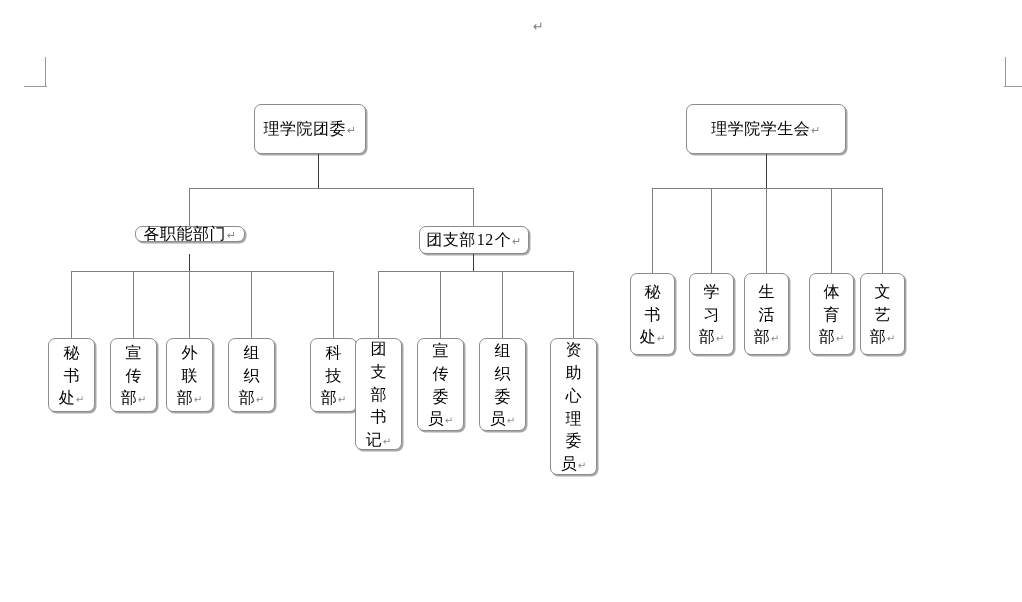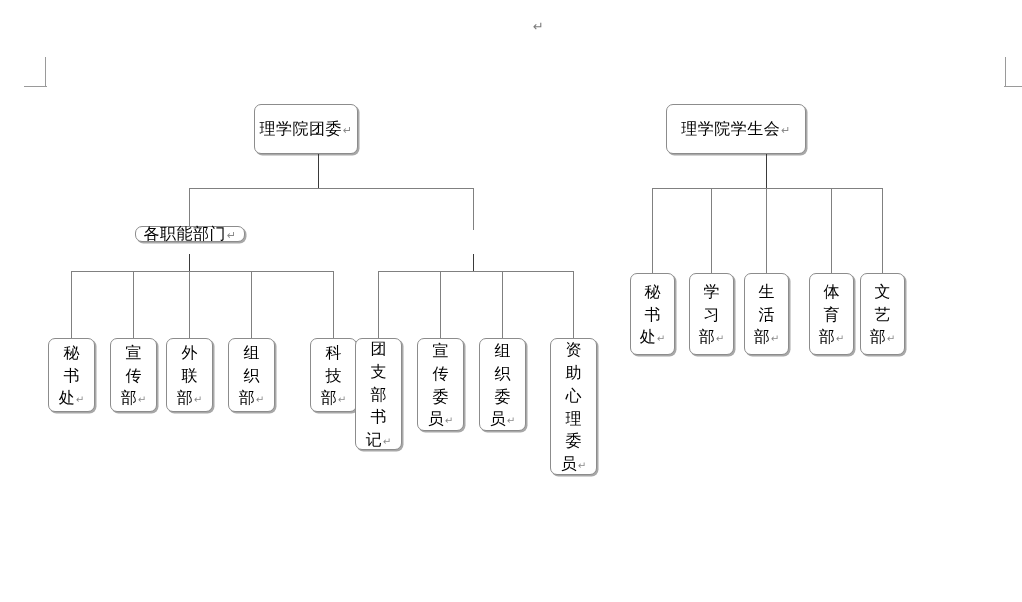--- a/index.html
+++ b/index.html
@@ -121,33 +121,36 @@
 </head>
 <body>
 
 <div id="page">
 
   <div class="crop-mark tl"></div>
   <div class="crop-mark tr"></div>
 
   <div class="doc-pilcrow">↵</div>
 
-  <div class="box shadowed" style="left:254px; top:104px; width:104px; height:50px;">
+  <div class="box shadowed" style="left:254px; top:104px; width:112px; height:50px;">
     <span class="label-h"><span>理学院团委</span><span class="pilcrow">↵</span></span>
   </div>
 
   <div class="line v dark" style="left:318px; top:154px; height:34px;"></div>
   <div class="line h" style="left:189px; top:188px; width:285px;"></div>
   <div class="line v" style="left:189px; top:188px; height:42px;"></div>
   <div class="line v" style="left:473px; top:188px; height:42px;"></div>
 
   <div class="box shadowed" style="left:135px; top:226px; width:110px; height:16px;">
     <span class="label-h"><span>各职能部门</span><span class="pilcrow">↵</span></span>
   </div>
 
+  <div class="box shadowed" style="left:419px; top:226px; width:110px; height:28px;">
+    <span class="label-h"><span>团支部</span><span class="num">12</span><span>个</span><span class="pilcrow">↵</span></span>
+  </div>
 
   <div class="line v dark" style="left:189px; top:254px; height:17px;"></div>
   <div class="line h" style="left:71px; top:271px; width:262px;"></div>
   <div class="line v" style="left:71px;  top:271px; height:67px;"></div>
   <div class="line v" style="left:133px; top:271px; height:67px;"></div>
   <div class="line v" style="left:189px; top:271px; height:67px;"></div>
   <div class="line v" style="left:251px; top:271px; height:67px;"></div>
   <div class="line v" style="left:333px; top:271px; height:67px;"></div>
 
   <div class="box vert shadowed" style="left:48px; top:338px; width:47px; height:74px;">
@@ -204,21 +207,21 @@
   </div>
   <div class="box vert shadowed" style="left:550px; top:338px; width:47px; height:137px;">
     <span class="label-v"><span>资
 助
 心
 理
 委
 员</span><span class="pilcrow">↵</span></span>
   </div>
 
-  <div class="box shadowed" style="left:666px; top:104px; width:140px; height:50px;">
+  <div class="box shadowed" style="left:686px; top:104px; width:160px; height:50px;">
     <span class="label-h"><span>理学院学生会</span><span class="pilcrow">↵</span></span>
   </div>
 
   <div class="line v dark" style="left:766px; top:154px; height:34px;"></div>
   <div class="line h" style="left:652px; top:188px; width:231px;"></div>
   <div class="line v" style="left:652px; top:188px; height:85px;"></div>
   <div class="line v" style="left:711px; top:188px; height:85px;"></div>
   <div class="line v" style="left:766px; top:188px; height:85px;"></div>
   <div class="line v" style="left:831px; top:188px; height:85px;"></div>
   <div class="line v" style="left:882px; top:188px; height:85px;"></div>

